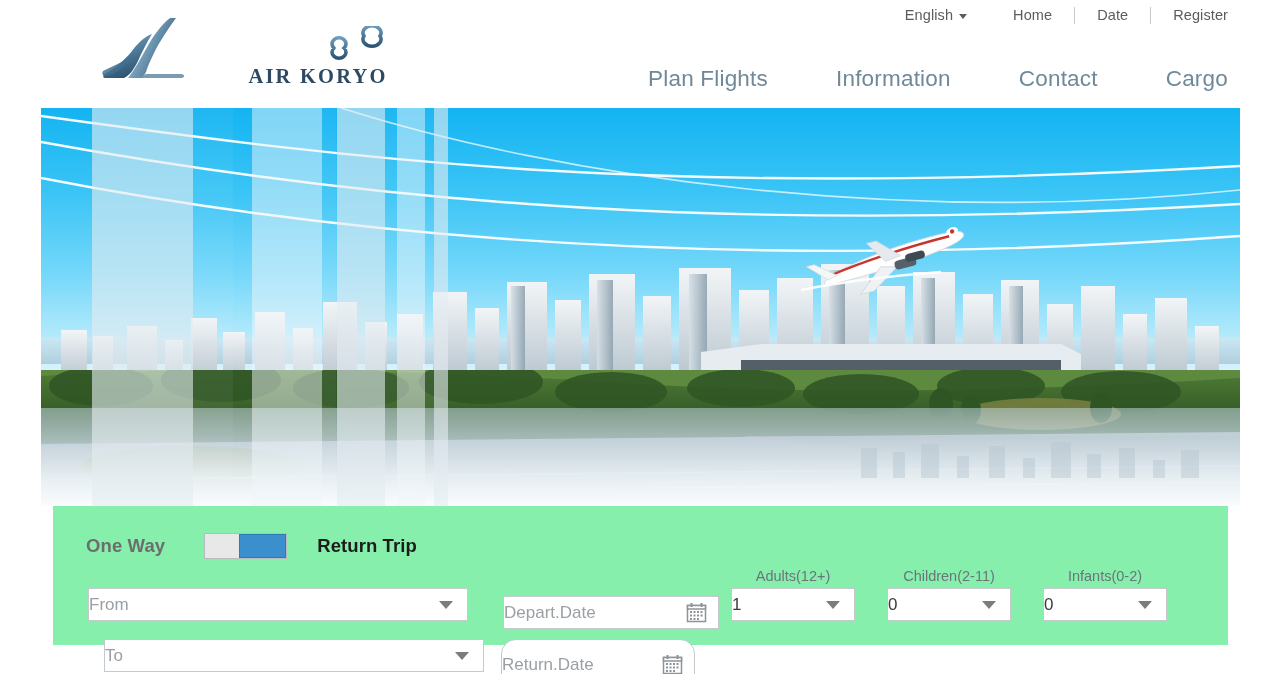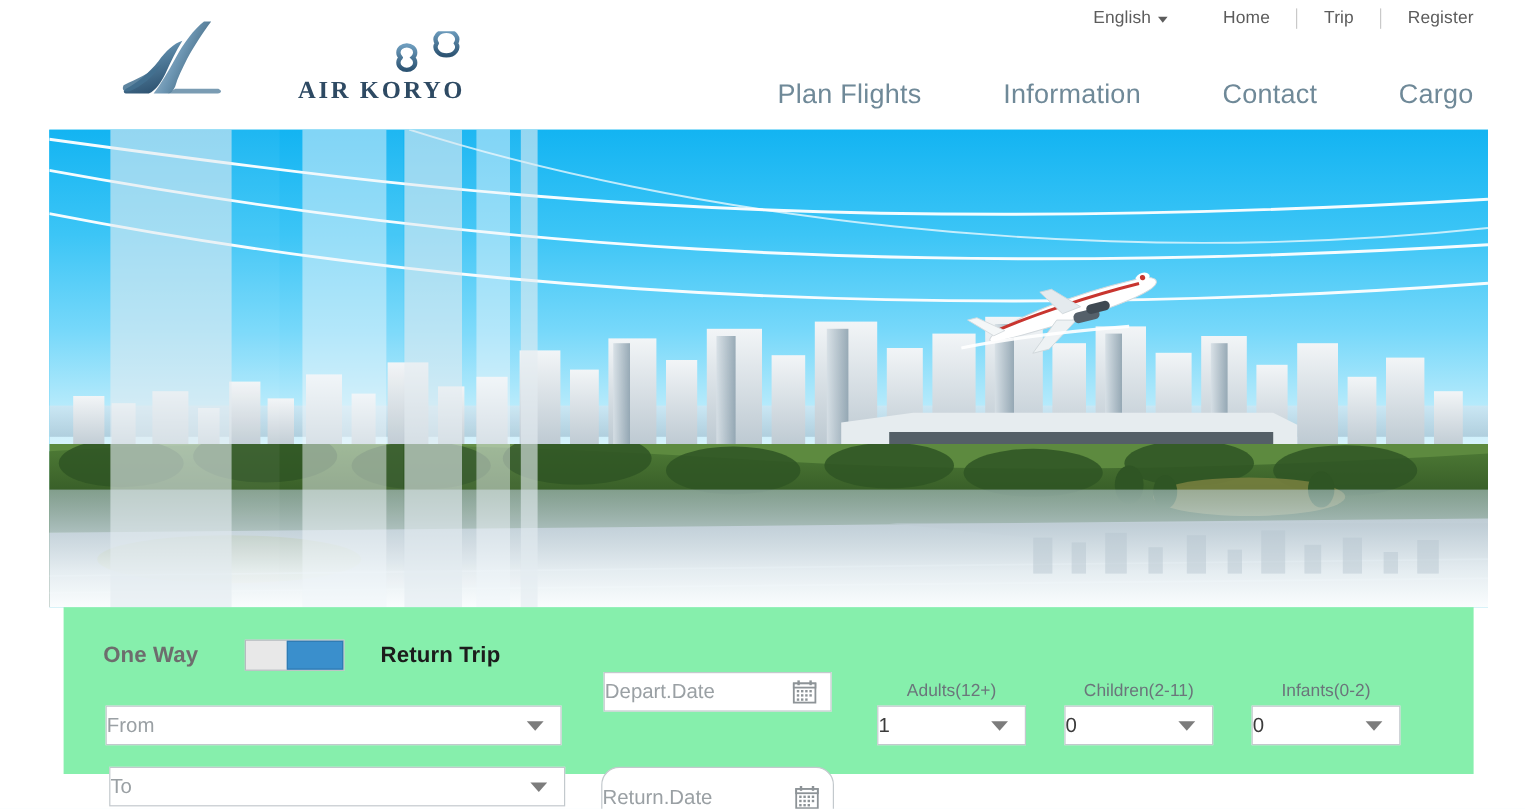--- a/index.html
+++ b/index.html
@@ -269,22 +269,22 @@
 
   .cal-icon {
     width: 21px;
     height: 21px;
     margin-right: 11px;
     flex-shrink: 0;
   }
 
   
   .f-from   { left: 88px;  top: 588px; width: 380px; height: 33px; }
-  .f-to     { left: 91px;  top: 639px; width: 380px; height: 33px; }
-  .f-depart { left: 503px; top: 560px; width: 190px; height: 33px; gap: 35px; }
+  .f-to     { left: 104px;  top: 639px; width: 380px; height: 33px; }
+  .f-depart { left: 503px; top: 596px; width: 216px; height: 33px; gap: 35px; }
   .f-return { left: 501px; top: 639px; width: 194px; height: 51px; border-radius: 15px; }
   .f-adults   { left: 731px; top: 588px; width: 124px; height: 33px; }
   .f-children { left: 887px; top: 588px; width: 124px; height: 33px; }
   .f-infants  { left: 1043px; top: 588px; width: 124px; height: 33px; }
 
   .pax-label {
     position: absolute;
     font-size: 14.5px;
     color: #6b757b;
     white-space: nowrap;
@@ -318,21 +318,21 @@
 
 <div id="page">
 
   <div class="utility-bar">
     <div class="lang-select">
       <span class="util-item">English</span>
       <span class="caret-down"></span>
     </div>
     <span class="util-item">Home</span>
     <span class="util-divider"></span>
-    <span class="util-item">Trip</span>
+    <span class="util-item">Date</span>
     <span class="util-divider"></span>
     <span class="util-item">Register</span>
   </div>
 
   <div class="logo-block">
     <svg class="logo-bird" viewBox="0 0 130 66">
       <defs>
         <linearGradient id="birdGrad" x1="0" y1="0" x2="0.4" y2="1">
           <stop offset="0%" stop-color="#9fc4dc"></stop>
           <stop offset="40%" stop-color="#5a87a6"></stop>

